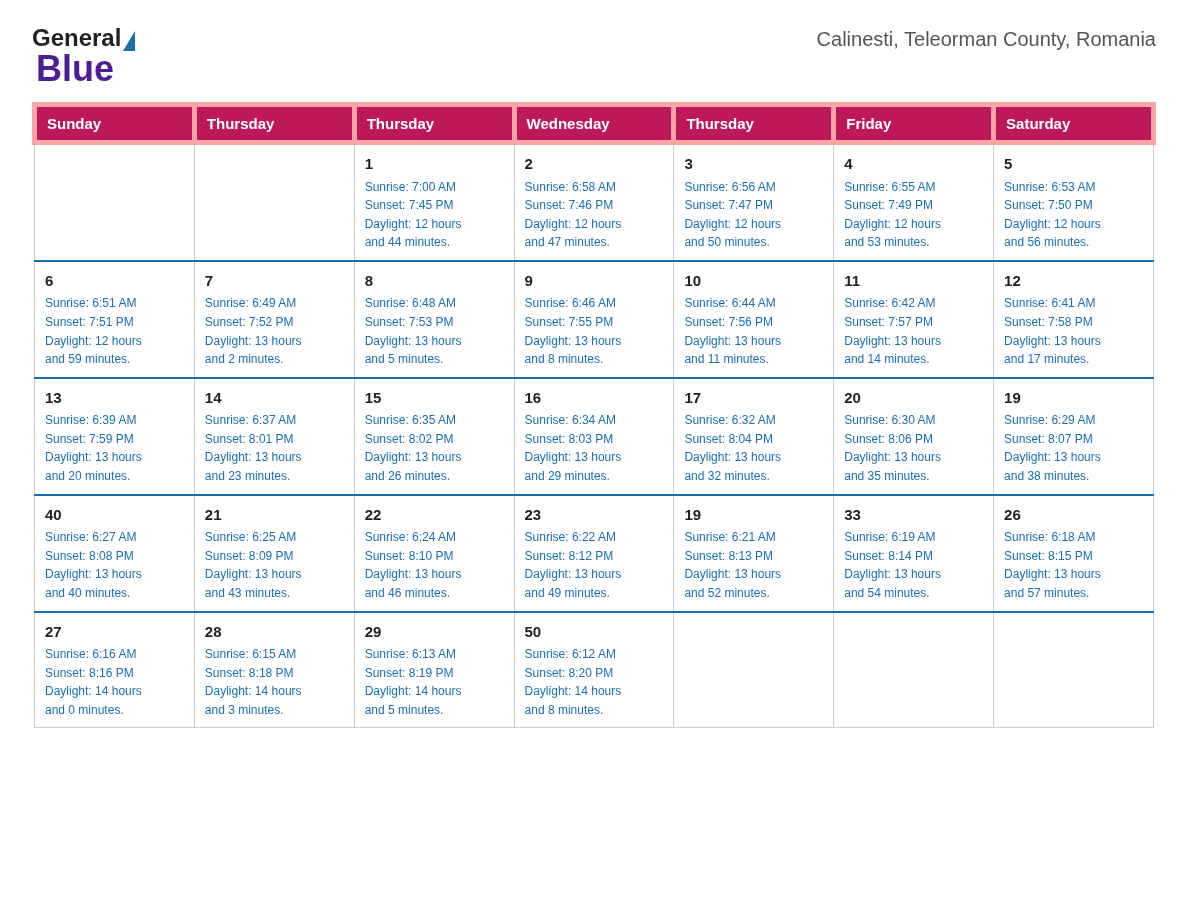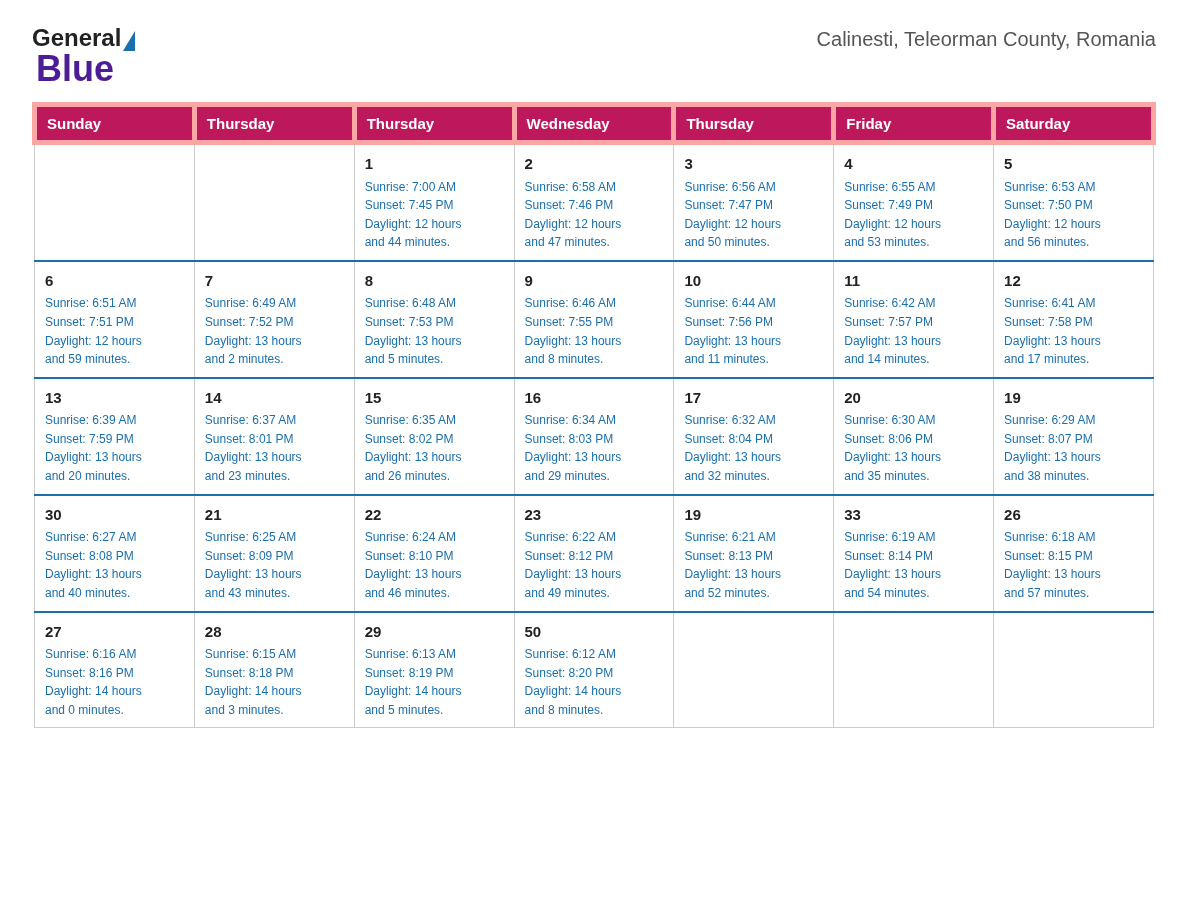--- a/index.html
+++ b/index.html
@@ -201,21 +201,21 @@
           <span class="day-number">20</span>
           <div class="day-info">Sunrise: 6:30 AM<br>Sunset: 8:06 PM<br>Daylight: 13 hours<br>and 35 minutes.</div>
         </td>
         <td>
           <span class="day-number">19</span>
           <div class="day-info">Sunrise: 6:29 AM<br>Sunset: 8:07 PM<br>Daylight: 13 hours<br>and 38 minutes.</div>
         </td>
       </tr>
       <tr>
         <td>
-          <span class="day-number">30</span>
+          <span class="day-number">40</span>
           <div class="day-info">Sunrise: 6:27 AM<br>Sunset: 8:08 PM<br>Daylight: 13 hours<br>and 40 minutes.</div>
         </td>
         <td>
           <span class="day-number">21</span>
           <div class="day-info">Sunrise: 6:25 AM<br>Sunset: 8:09 PM<br>Daylight: 13 hours<br>and 43 minutes.</div>
         </td>
         <td>
           <span class="day-number">22</span>
           <div class="day-info">Sunrise: 6:24 AM<br>Sunset: 8:10 PM<br>Daylight: 13 hours<br>and 46 minutes.</div>
         </td>

